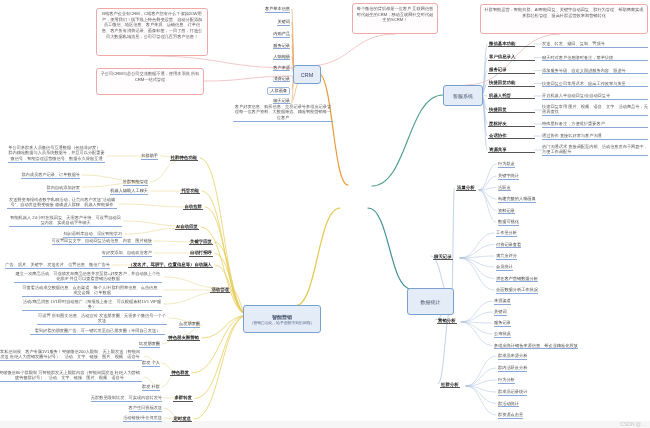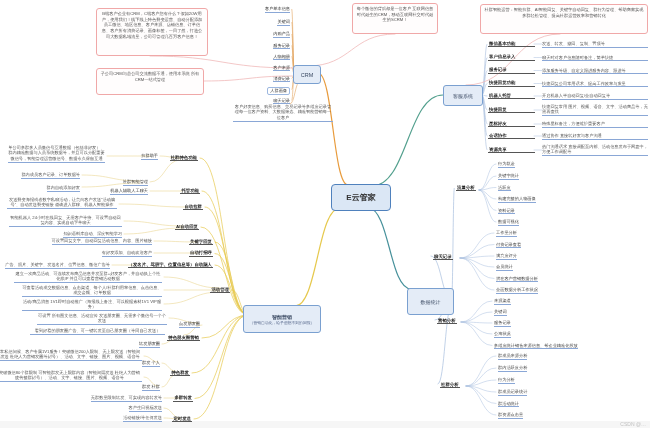--- a/index.html
+++ b/index.html
@@ -131,21 +131,20 @@
       <path d="M 204 81 C 248 81 248 76 292 76" fill="none" stroke="#f0b9b9" stroke-width="0.8" stroke-linecap="round"></path>
       <path d="M 395 34 C 351.5 34 351.5 66 308 66" fill="none" stroke="#f0b9b9" stroke-width="0.8" stroke-linecap="round"></path>
       <path d="M 560 34 C 513 34 513 85 466 85" fill="none" stroke="#f0b9b9" stroke-width="0.8" stroke-linecap="round"></path>
     </svg>
 
   <div class="ann abs" style="left:96px;top:8px;width:112px;height:48px;">B端客户企业有CRM，C端客户您有什么？假如20W用户，使用我们！线下线上特色裂变运营、自动分配添加员工微信、地区信息、客户来源、店铺信息、订单信息、客户所有消费记录、画像标签，一目了然，打造公司大数据私域流量，公司可管理几百万客户信息！</div>
   <div class="ann abs" style="left:96px;top:68px;width:108px;height:27px;">子公司CRM与总公司交流数据不通，使用本系统 所有CRM一站式管理</div>
   <div class="ann abs" style="left:352px;top:3px;width:86px;height:31px;">每个微信的背后都是一位客户 互联网信息时代诞生的CRM，移动互联网社交时代诞生的SCRM！</div>
   <div class="ann abs" style="left:480px;top:4px;width:168px;height:30px;">社群智能运营：智能拉群、AI智能回复、关键字自动回复、群行为管理、帮助商家实现多群轻松管理、提高社群运营效率和营销转化</div>
 
-  <div id="center" class="bbox abs" style="left:331px;top:184px;width:58px;height:25px;">E云管家</div>
 
   <div class="bbox abs" style="left:293px;top:65px;width:26px;height:17px;font-size:5.5px;">CRM</div>
   <div id="mkbox" class="bbox abs" style="left:243px;top:305px;width:76px;height:26px;">
     <span class="big">智能营销</span>
     <span class="small">（营销自动化，给予您想不到的回报）</span>
   </div>
   <div class="bbox abs" style="left:443px;top:85px;width:38px;height:19px;font-size:5px;">客服系统</div>
   <div class="bbox abs" style="left:407px;top:288px;width:45px;height:25px;font-size:5px;">数据统计</div>
 
   <div class="t ac abs" style="left:233px;top:104px;width:100px;">客户好友信息、购买信息、交易记录等多维度记录管理每一位客户资料、大数据筛选、精准智能营销每一位客户</div>

